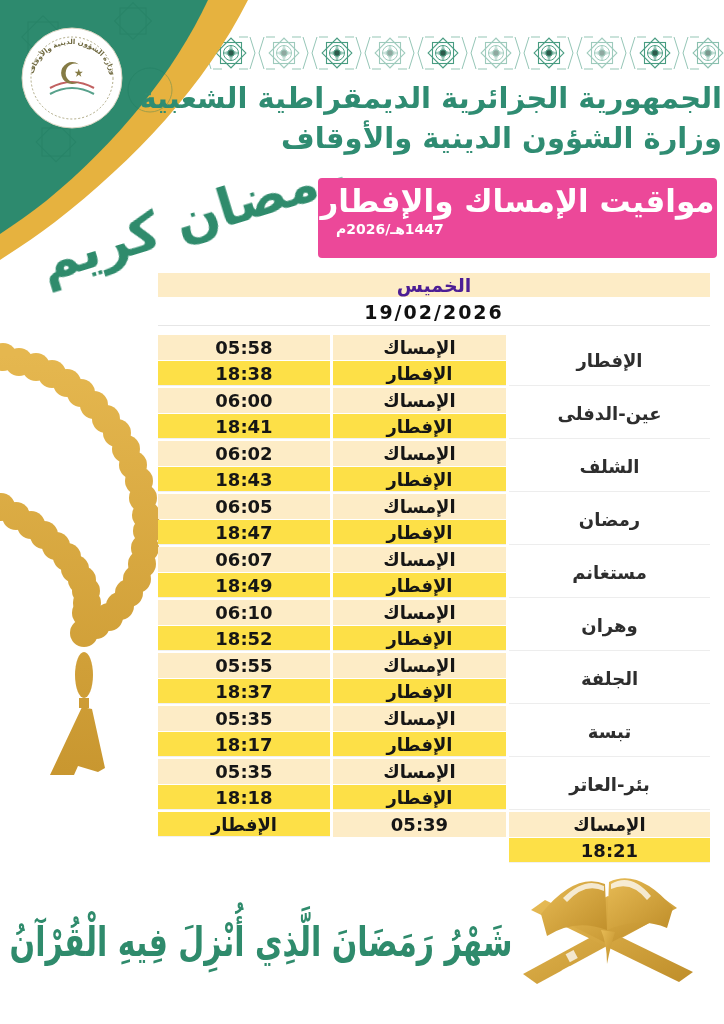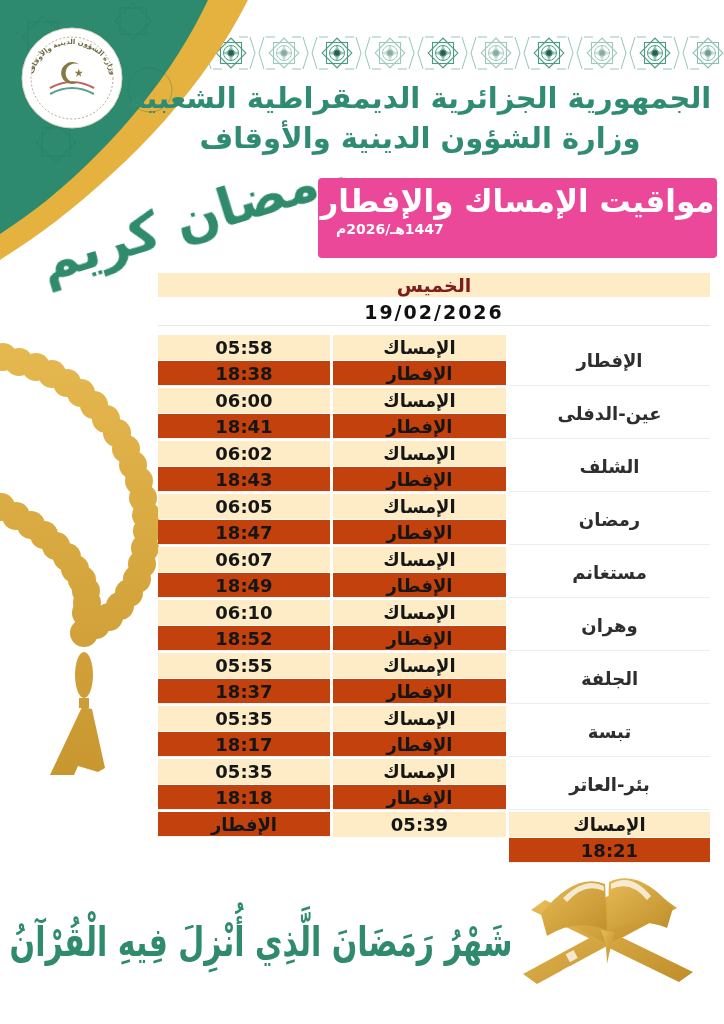--- a/index.html
+++ b/index.html
@@ -9,47 +9,47 @@
   
   .star-band{position:absolute;left:0;top:31px;width:724px;height:44px;z-index:1;}
 
   
   .corner{position:absolute;left:0;top:0;width:330px;height:310px;z-index:2;pointer-events:none;}
 
   
   .seal{position:absolute;left:20px;top:26px;width:104px;height:104px;z-index:3;}
 
   
-  .title-wrap{position:absolute;left:118px;right:2px;top:78px;z-index:4;text-align:center;direction:rtl;}
+  .title-wrap{position:absolute;left:118px;right:2px;top:78px;z-index:4;text-align:right;direction:rtl;}
   .title-line{font-weight:bold;color:#2f8c72;font-size:29px;line-height:40px;white-space:nowrap;}
 
   
   .rk-callig{position:absolute;left:48px;top:158px;width:290px;height:120px;z-index:4;
     display:flex;align-items:center;justify-content:center;
     transform:rotate(-17deg);color:#2f8b6c;font-size:52px;font-weight:bold;white-space:nowrap;}
 
   
   .banner{position:absolute;left:318px;top:178px;width:399px;height:80px;background:#ec4899;
     border-radius:4px;z-index:4;direction:rtl;color:#ffffff;}
   .banner-title{font-size:31px;font-weight:bold;text-align:center;margin-top:5px;white-space:nowrap;}
   .banner-sub{font-size:14px;font-weight:bold;text-align:left;padding:2px 0 0 18px;direction:rtl;}
 
   
   .times-table{position:absolute;left:158px;top:273px;width:552px;z-index:4;direction:rtl;}
   .t-day{height:24px;background:#fdecc6;display:flex;align-items:center;justify-content:center;
-    font-size:19px;font-weight:bold;color:#7f1d1d;margin-bottom:2px;}
+    font-size:19px;font-weight:bold;color:#4c1d95;margin-bottom:2px;}
   .t-date{height:26px;background:#ffffff;display:flex;align-items:center;justify-content:center;
     font-size:19px;font-weight:bold;color:#111;direction:ltr;letter-spacing:2px;
     border-bottom:1px solid #e6e6e6;margin-bottom:9px;}
   .city-group{display:grid;direction:rtl;grid-template-columns:201px 173px 172px;
     grid-template-rows:25px 25px;column-gap:3px;row-gap:1px;margin-bottom:2px;}
   .cell{display:flex;align-items:center;justify-content:center;font-weight:bold;font-size:18px;color:#161616;}
   .city-cell{grid-row:1/3;background:#ffffff;color:#2e2e2e;border-bottom:1px solid #ededed;}
   .row-imsak{background:#fdecc6;}
-  .row-iftar{background:#c2410c;border-bottom:1px solid #f1f1f1;}
+  .row-iftar{background:#fde047;border-bottom:1px solid #f1f1f1;}
   .time-cell{direction:ltr;}
 
   
   .beads{position:absolute;left:0;top:315px;width:170px;height:480px;z-index:1;}
 
   
   .verse{position:absolute;left:22px;top:882px;width:478px;height:118px;z-index:4;
     display:flex;align-items:center;justify-content:center;direction:rtl;
     color:#2f8b6c;font-weight:bold;font-size:30px;white-space:nowrap;transform:scaleY(1.35);}
   .quran{position:absolute;left:505px;top:856px;width:205px;height:150px;z-index:4;}

